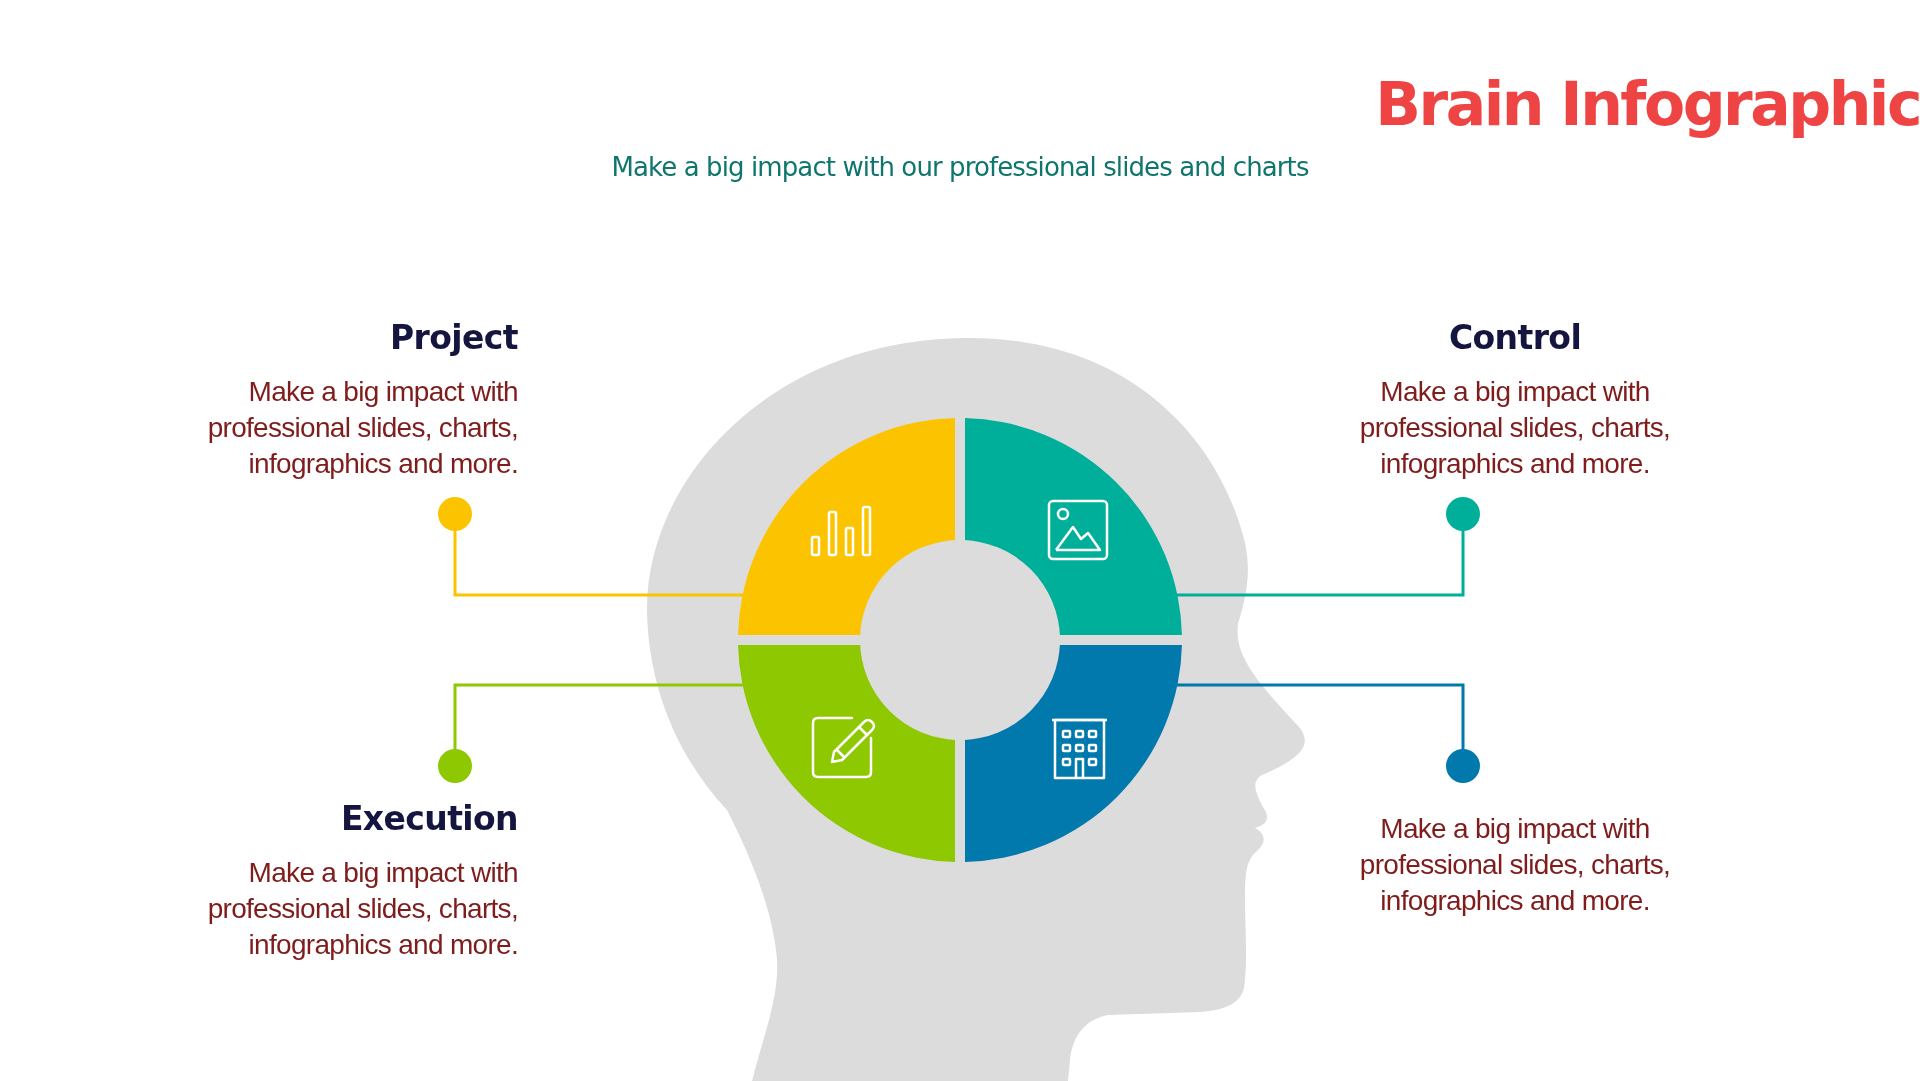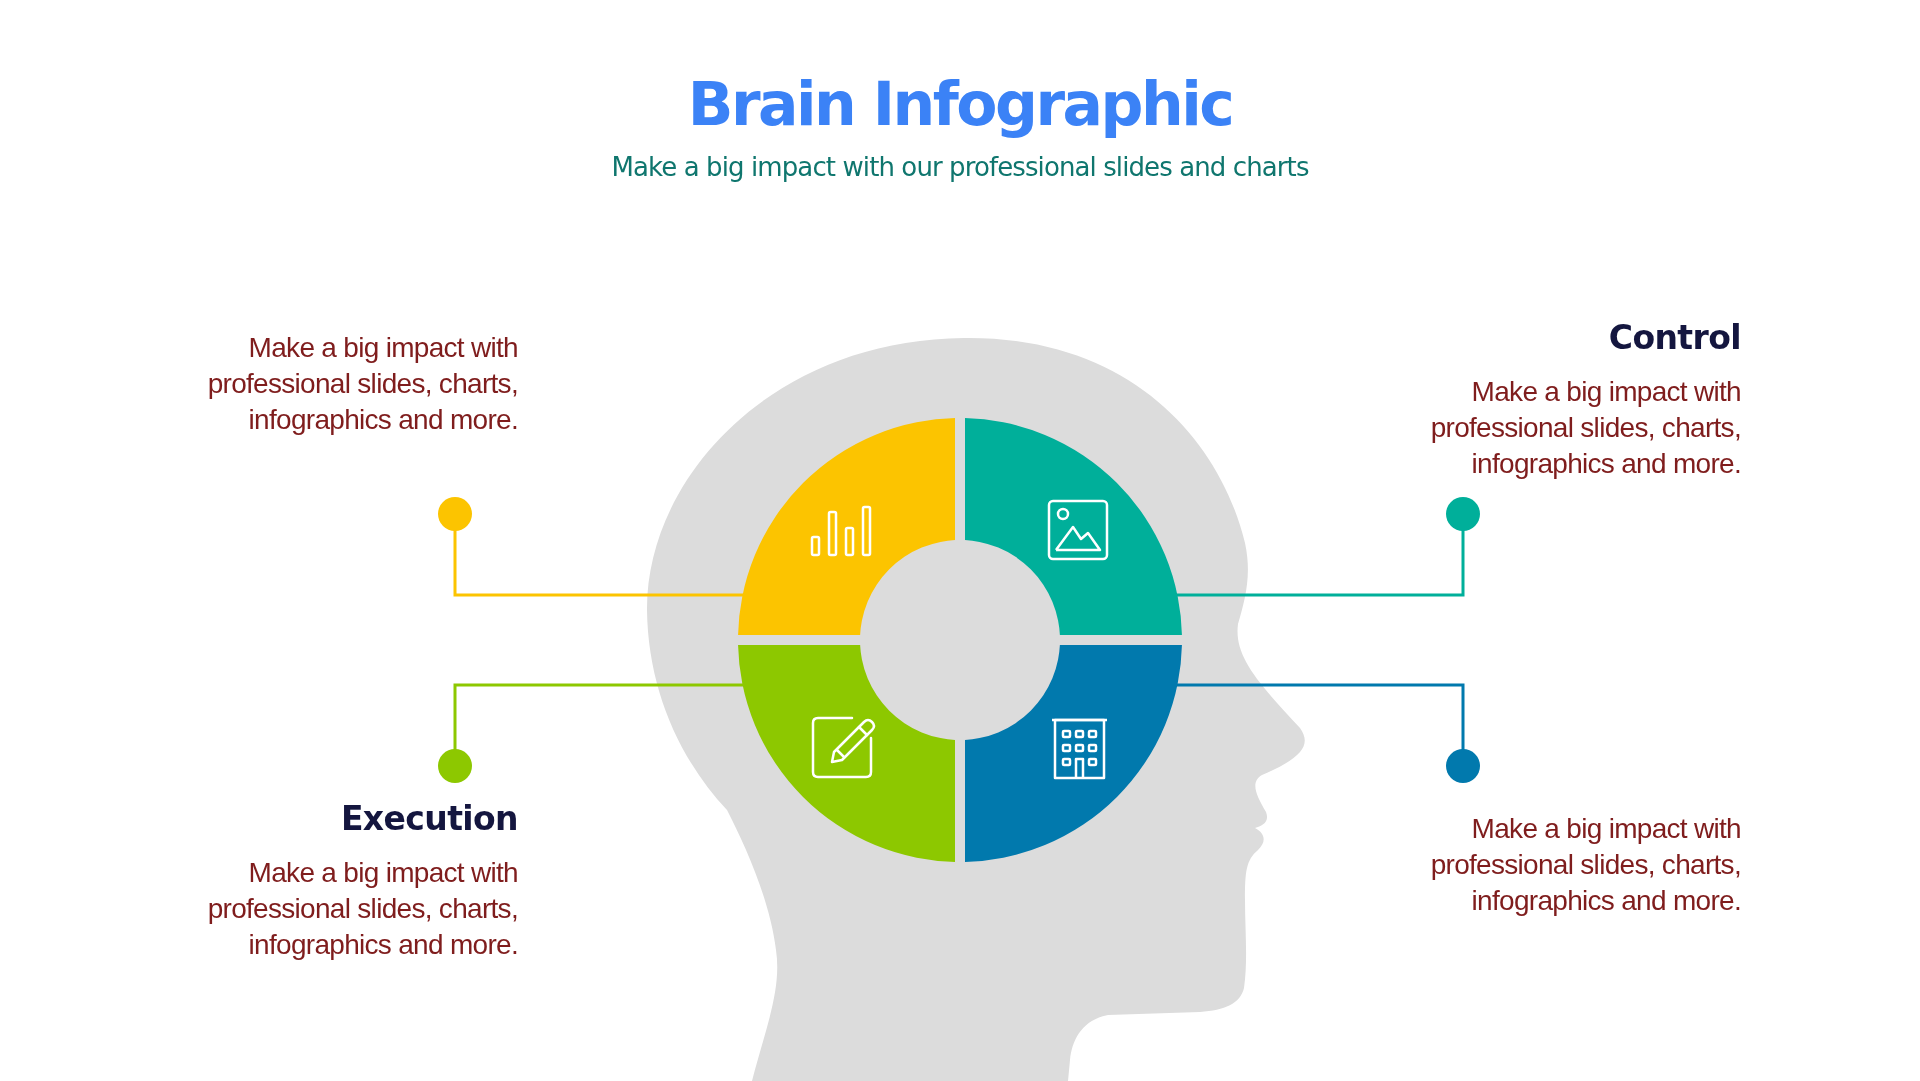--- a/index.html
+++ b/index.html
@@ -12,27 +12,27 @@
       height: 1081px;
       position: relative;
       overflow: hidden;
       font-family: "DejaVu Sans", sans-serif;
     }
     .title {
       position: absolute;
       left: 0;
       width: 1920px;
       top: 64px;
-      text-align: center;
+      text-align: right;
       font-family: "DejaVu Sans", sans-serif;
       font-weight: bold;
       font-size: 60px;
       letter-spacing: -2.5px;
       line-height: 80px;
-      color: #3b82f6;
+      color: #ef4444;
       margin: 0;
     }
     .subtitle {
       position: absolute;
       left: 0;
       width: 1920px;
       top: 150px;
       text-align: center;
       font-family: "DejaVu Sans", sans-serif;
       font-size: 26px;
@@ -46,21 +46,21 @@
       left: 0;
       top: 0;
       width: 1920px;
       height: 1081px;
     }
     .block {
       position: absolute;
       width: 340px;
     }
     .block.left { left: 178px; text-align: right; }
-    .block.right { left: 1401px; text-align: right; }
+    .block.right { left: 1345px; text-align: center; }
     .block.top { top: 316px; }
     .block.bottom { top: 797px; }
     .block h2 {
       margin: 0;
       font-family: "DejaVu Sans", sans-serif;
       font-weight: bold;
       font-size: 33px;
       letter-spacing: -0.6px;
       line-height: 44px;
       color: #14163f;
@@ -151,20 +151,21 @@
     <rect x="1063" y="745" width="7" height="6" rx="1"></rect>
     <rect x="1076" y="745" width="7" height="6" rx="1"></rect>
     <rect x="1089" y="745" width="7" height="6" rx="1"></rect>
     <rect x="1063" y="759" width="7" height="6" rx="1"></rect>
     <rect x="1089" y="759" width="7" height="6" rx="1"></rect>
     <polyline points="1076,778 1076,759 1083,759 1083,778"></polyline>
   </g>
 </svg>
 
 <div class="block left top">
+  <h2>Project</h2>
   <p>
     <span>Make a big impact with</span>
     <span>professional slides, charts,</span>
     <span>infographics and more.</span>
   </p>
 </div>
 
 <div class="block right top">
   <h2>Control</h2>
   <p>

